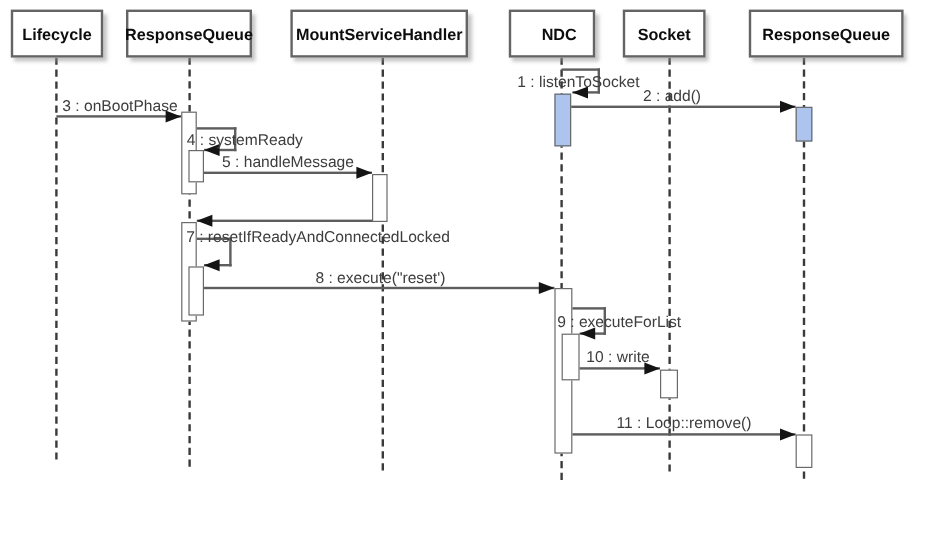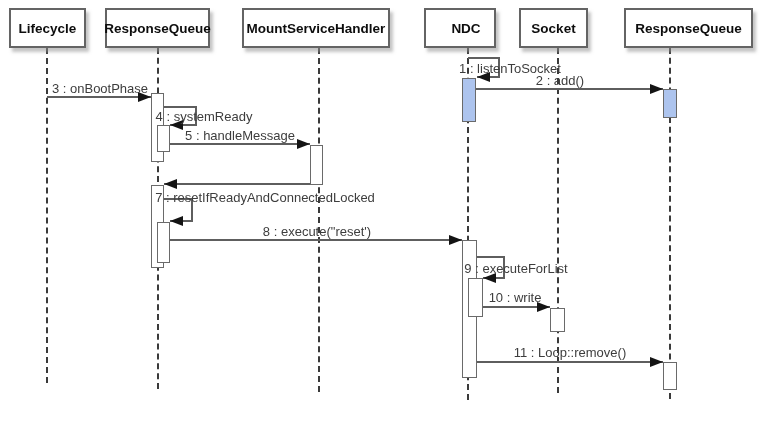--- a/index.html
+++ b/index.html
@@ -66,21 +66,21 @@
     <div class="activation" style="left: 151px; top: 185px; width: 13px; height: 83px; background: rgb(255, 255, 255);"></div>
     <div class="activation" style="left: 157px; top: 222px; width: 13px; height: 41px; background: rgb(255, 255, 255);"></div>
     <div class="activation" style="left: 462px; top: 240px; width: 15px; height: 138px; background: rgb(255, 255, 255);"></div>
     <div class="activation" style="left: 468px; top: 278px; width: 15px; height: 39px; background: rgb(255, 255, 255);"></div>
     <div class="activation" style="left: 550px; top: 308px; width: 15px; height: 24px; background: rgb(255, 255, 255);"></div>
     <div class="activation" style="left: 663px; top: 362px; width: 14px; height: 28px; background: rgb(255, 255, 255);"></div>
     <div class="msg-hline" style="left: 468px; top: 57px; width: 32px;"></div>
     <div class="msg-vline" style="left: 498px; top: 57px; height: 21px;"></div>
     <div class="msg-hline" style="left: 477px; top: 76px; width: 23px;"></div>
     <div class="arrowhead dir-left" style="top: 71.5px; left: 477px;"></div>
-    <div class="msg-label" style="left: 510px; top: 68px;">1 : listenToSocket</div>
+    <div class="msg-label" style="left: 482px; top: 68px;">1 : listenToSocket</div>
     <div class="msg-hline" style="left: 476px; top: 88px; width: 187px;"></div>
     <div class="arrowhead dir-right" style="top: 83.5px; left: 650px;"></div>
     <div class="msg-label" style="left: 560px; top: 80px;">2 : add()</div>
     <div class="msg-hline" style="left: 47px; top: 96px; width: 104px;"></div>
     <div class="arrowhead dir-right" style="top: 91.5px; left: 138px;"></div>
     <div class="msg-label" style="left: 100px; top: 88px;">3 : onBootPhase</div>
     <div class="msg-hline" style="left: 164px; top: 106px; width: 33px;"></div>
     <div class="msg-vline" style="left: 195px; top: 106px; height: 20px;"></div>
     <div class="msg-hline" style="left: 170px; top: 124px; width: 27px;"></div>
     <div class="arrowhead dir-left" style="top: 119.5px; left: 170px;"></div>

